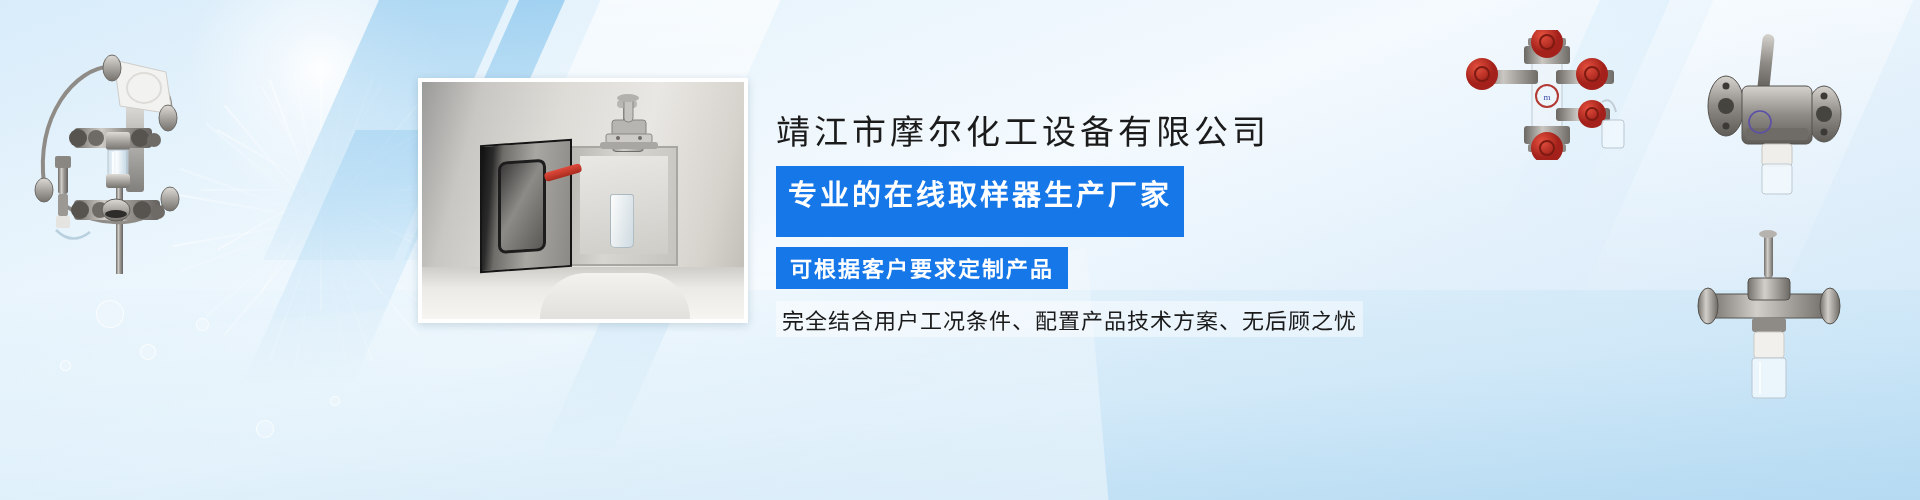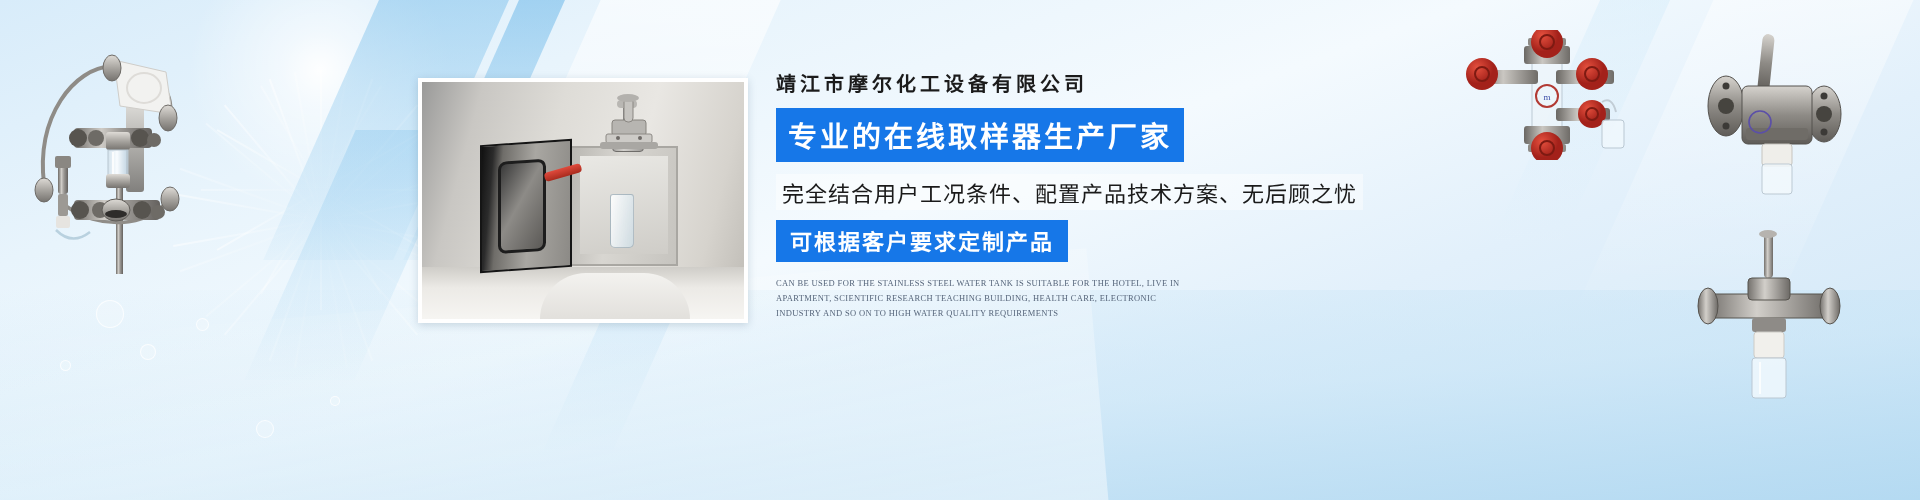--- a/index.html
+++ b/index.html
@@ -77,26 +77,26 @@
   
   .left-equip{position:absolute;left:8px;top:24px;width:200px;height:250px;}
   .right-equip-1{position:absolute;left:1452px;top:30px;width:190px;height:130px;}
   .right-equip-2{position:absolute;left:1700px;top:28px;width:150px;height:170px;}
   .right-equip-3{position:absolute;left:1690px;top:228px;width:160px;height:180px;}
 
   
   .textblock{position:absolute;left:776px;top:72px;width:640px;}
   .company{
     font-family:"Liberation Serif","DejaVu Serif",serif;
-    font-size:20px;font-weight:700;color:#1b1b1b;letter-spacing:4px;
-    line-height:1.2;white-space:nowrap;
+    font-size:34px;font-weight:400;color:#1b1b1b;letter-spacing:4px;
+    line-height:1.2;white-space:nowrap;margin-top:41px;
   }
   .hl-bar{
     display:inline-block;background:#1677e8;color:#fff;font-weight:700;
-    padding:5px 12px 7px 12px;letter-spacing:3px;white-space:nowrap;
+    padding:5px 12px 24px 12px;letter-spacing:3px;white-space:nowrap;
   }
   .hl-1{font-size:29px;margin-top:12px;}
   .hl-2{font-size:22px;margin-top:10px;padding:4px 14px 6px 14px;letter-spacing:2px;}
   .subline{
     margin-top:12px;display:inline-block;
     font-size:22px;color:#1a1a1a;letter-spacing:1px;white-space:nowrap;
     background:rgba(255,255,255,.45);padding:2px 6px;
   }
   .fineprint{
     margin-top:14px;width:420px;
@@ -370,19 +370,18 @@
       <rect x="62" y="90" width="34" height="14" rx="3" fill="#8e8b87"></rect>
       <rect x="64" y="104" width="30" height="26" rx="3" fill="#f1f0ec" stroke="#cdcbc6"></rect>
       <rect x="62" y="130" width="34" height="40" rx="3" fill="rgba(243,250,254,.78)" stroke="#bac7d2"></rect>
       <line x1="70" y1="134" x2="70" y2="166" stroke="#fff" stroke-width="2" opacity=".8"></line>
     </svg>
   </div>
 
   <div class="textblock">
     <div class="company">靖江市摩尔化工设备有限公司</div>
     <div><span class="hl-bar hl-1">专业的在线取样器生产厂家</span></div>
+    <div><span class="hl-bar hl-2">可根据客户要求定制产品</span></div>
     <div><span class="subline">完全结合用户工况条件、配置产品技术方案、无后顾之忧</span></div>
-    <div><span class="hl-bar hl-2">可根据客户要求定制产品</span></div>
-    <div class="fineprint">CAN BE USED FOR THE STAINLESS STEEL WATER TANK IS SUITABLE FOR THE HOTEL, LIVE IN APARTMENT, SCIENTIFIC RESEARCH TEACHING BUILDING, HEALTH CARE, ELECTRONIC INDUSTRY AND SO ON TO HIGH WATER QUALITY REQUIREMENTS</div>
   </div>
 
 
 </div>
 
 </body></html>

